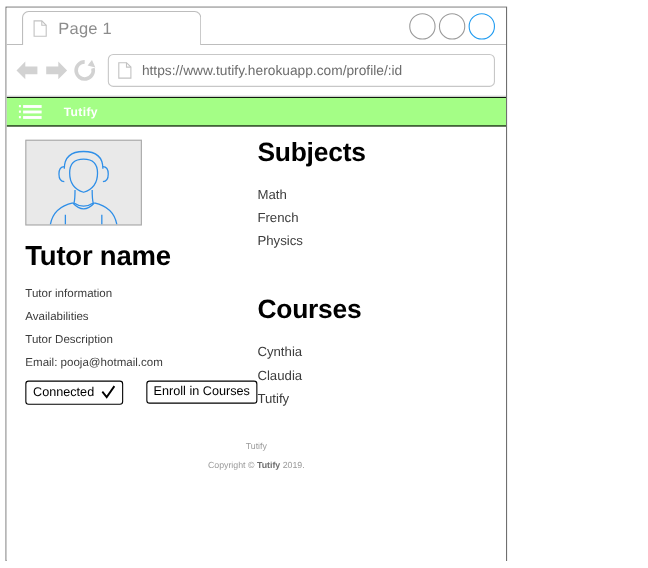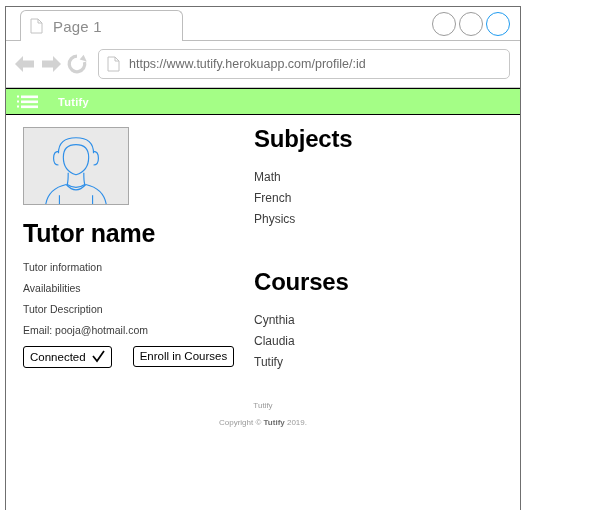--- a/index.html
+++ b/index.html
@@ -13,21 +13,21 @@
     overflow: hidden;
     font-family: "Liberation Sans", sans-serif;
     position: relative;
   }
 
   
   .browser {
     position: absolute;
     left: 5px;
     top: 6px;
-    width: 516px;
+    width: 456px;
     height: 504px;
     box-sizing: border-box;
     border: 1px solid #6f6f6f;
     background: #ffffff;
   }
 
   
   .tabstrip {
     position: relative;
     height: 33px;
@@ -161,21 +161,20 @@
     position: absolute;
     left: 17px;
     top: 12px;
     width: 210px;
   }
   .col-right {
     position: absolute;
     left: 228px;
     top: 10px;
     width: 300px;
-    margin-left: 20px;
   }
 
   .avatar {
     width: 106px;
     height: 78px;
     box-sizing: border-box;
     border: 1px solid #a8a8a8;
     background: #e9e9e9;
     display: block;
   }

